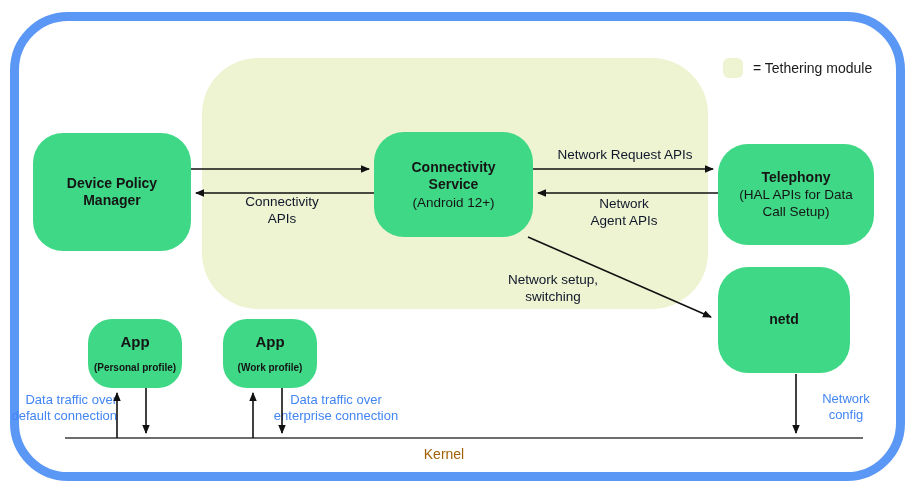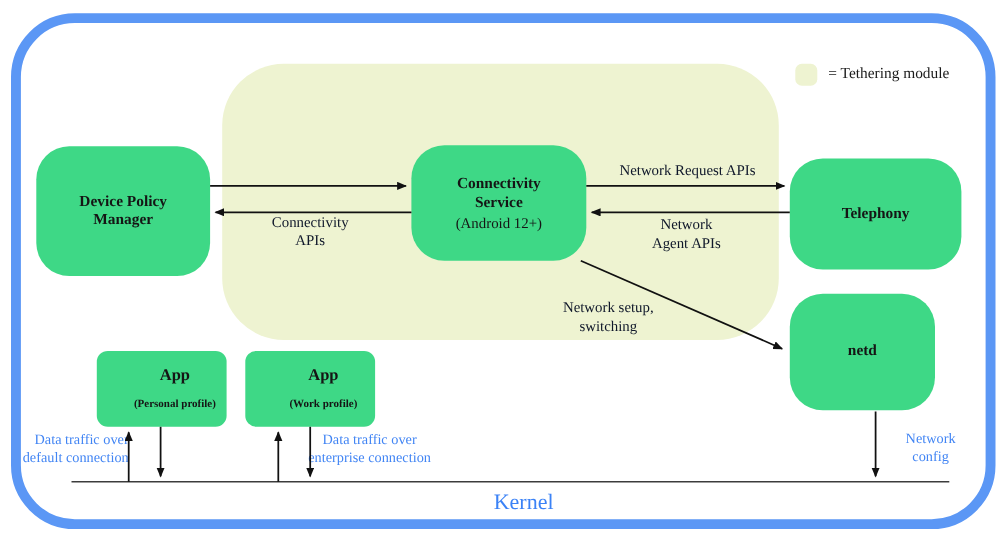--- a/index.html
+++ b/index.html
@@ -1,50 +1,50 @@
 <!DOCTYPE html>
 <html><head>
 <meta charset="utf-8">
 <style>
   html,body { margin:0; padding:0; background:#ffffff; }
   .canvas {
     position:relative; width:912px; height:491px; background:#ffffff;
-    font-family:Liberation Serif, serif; overflow:hidden;
+    font-family:Liberation Sans, sans-serif; overflow:hidden;
   }
   .boundary {
     position:absolute; left:10px; top:12px; width:895px; height:469px;
     box-sizing:border-box; border:9px solid #5b97f5; border-radius:58px;
   }
   .module-bg {
     position:absolute; left:202px; top:58px; width:506px; height:251px;
     background:#eef3d1; border-radius:56px;
   }
   .node {
     position:absolute; background:#3ed886; border-radius:30px;
     display:flex; flex-direction:column; align-items:center; justify-content:center;
     text-align:center; color:#151515;
   }
   .node-title { font-weight:bold; font-size:14px; line-height:17.5px; white-space:pre-line; }
   .node-subtitle { font-size:13.5px; line-height:17px; white-space:pre-line; }
-  .node-app { border-radius:10px;padding-left:24px; }
+  .node-app { border-radius:24px; }
   .node-app .node-title { font-size:15px; line-height:17px; }
   .node-app .node-subtitle { font-size:10px; font-weight:bold; line-height:12px;margin-top:12px; }
   .edge-label {
     position:absolute; font-size:13.5px; line-height:16.5px; color:#0f172a;
     white-space:pre-line; text-align:center; transform:translateX(-50%);
   }
   .blue-label {
     position:absolute; font-size:13px; line-height:15.5px; color:#4285f4;
     white-space:pre-line; text-align:center;
   }
   .blue-label.align-right { text-align:right; transform:none; }
   .blue-label.centered { transform:translateX(-50%); }
   .kernel-label {
     position:absolute; left:444px; top:446px; transform:translateX(-50%);
-    font-size:20px; color:#3b82f6;margin-left:32px;
+    font-size:14px; color:#a16207;
   }
   .legend { position:absolute; left:723px; top:58px; display:flex; align-items:center; }
   .legend-swatch { width:20px; height:20px; border-radius:6px; background:#eef3d1; }
   .legend-label { margin-left:10px; font-size:14px; color:#1a1a1a; }
   svg.wires { position:absolute; left:0; top:0; width:912px; height:491px; pointer-events:none; }
 </style>
 </head>
 <body>
 
 <div class="canvas">
@@ -64,20 +64,22 @@
   </div>
 
   <div class="node" style="left:374px;top:132px;width:159px;height:105px">
     <div class="node-title">Connectivity
 Service</div>
     <div class="node-subtitle">(Android 12+)</div>
   </div>
 
   <div class="node" style="left:718px;top:144px;width:156px;height:101px">
     <div class="node-title">Telephony</div>
+    <div class="node-subtitle">(HAL APIs for Data
+Call Setup)</div>
   </div>
 
   <div class="node" style="left:718px;top:267px;width:132px;height:106px">
     <div class="node-title">netd</div>
   </div>
 
   <div class="node node-app" style="left:88px;top:319px;width:94px;height:69px">
     <div class="node-title">App</div>
     <div class="node-subtitle">(Personal profile)</div>
   </div>

